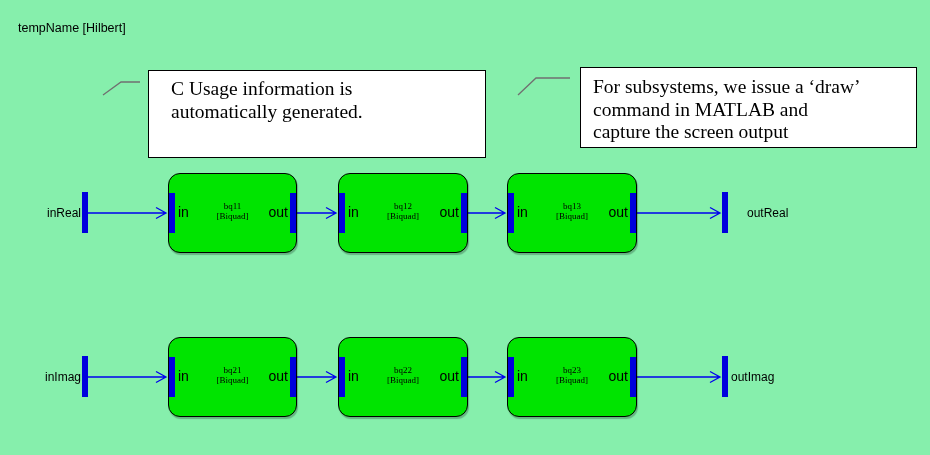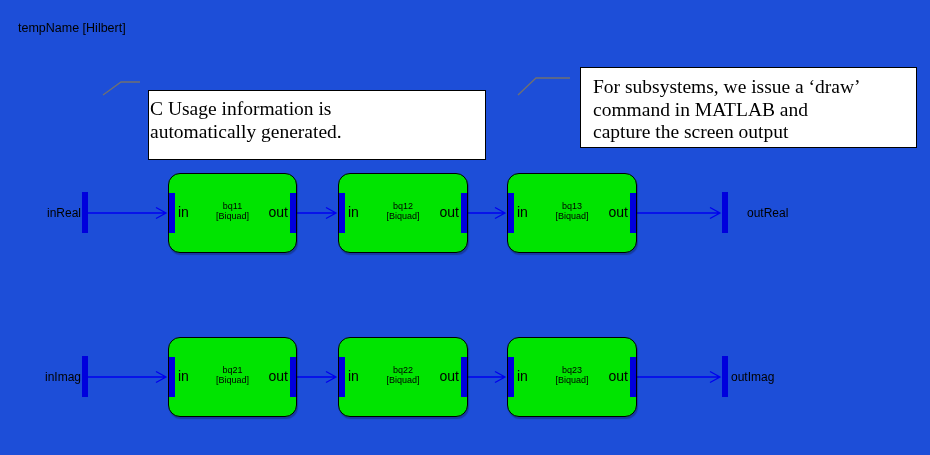--- a/index.html
+++ b/index.html
@@ -1,41 +1,41 @@
 <!DOCTYPE html>
 <html><head>
 <meta charset="utf-8">
 <style>
   html,body{margin:0;padding:0;background:#ffffff;}
   .canvas{
-    position:relative;width:930px;height:455px;background:#1d4ed8;
+    position:relative;width:930px;height:455px;background:#86efac;
     font-family:"Liberation Sans",sans-serif;overflow:hidden;color:#000;
   }
   .model-title{position:absolute;left:18px;top:21px;font-size:12.5px;letter-spacing:0px;}
   .callout{position:absolute;border:1.5px solid #000;background:#fff;box-sizing:border-box;}
-  .callout-1{left:148px;top:70px;width:338px;height:70px;padding:6px 0 0 1px;margin-top:20px;}
+  .callout-1{left:148px;top:70px;width:338px;height:88px;padding:6px 0 0 22px;}
   .callout-2{left:580px;top:67px;width:337px;height:81px;padding:8px 0 0 12px;}
   .callout .line{
     font-family:"Liberation Serif",serif;font-size:19.5px;line-height:23px;
     white-space:nowrap;
   }
   .callout-2 .line{line-height:22.5px;}
   .connector-layer{position:absolute;left:0;top:0;pointer-events:none;}
   .block{
     position:absolute;height:80px;background:#00e400;border:1.3px solid #000;
     border-radius:12px;box-sizing:border-box;
     box-shadow:1px 2px 1px rgba(0,0,0,0.25);
   }
   .pbar{position:absolute;width:6px;height:40px;top:19px;background:#0000dd;}
   .pbar.l{left:0;}
   .pbar.r{right:0;}
   .plabel{position:absolute;top:33px;font-size:14px;line-height:11px;}
   .plabel.in{left:9px;}
   .plabel.out{right:8px;}
-  .bname{position:absolute;left:0;right:0;top:27px;text-align:center;font-size:9px;line-height:10px;}
+  .bname{position:absolute;left:0;right:0;top:27px;text-align:center;font-size:9px;line-height:10px;font-family:Liberation Serif, serif;}
   .iobar{position:absolute;width:6px;height:41px;background:#0000dd;}
   .iolabel{position:absolute;font-size:12px;line-height:12px;white-space:nowrap;}
 </style>
 </head>
 <body>
 
 <div class="canvas">
 
   <div class="model-title">tempName [Hilbert]</div>
 

